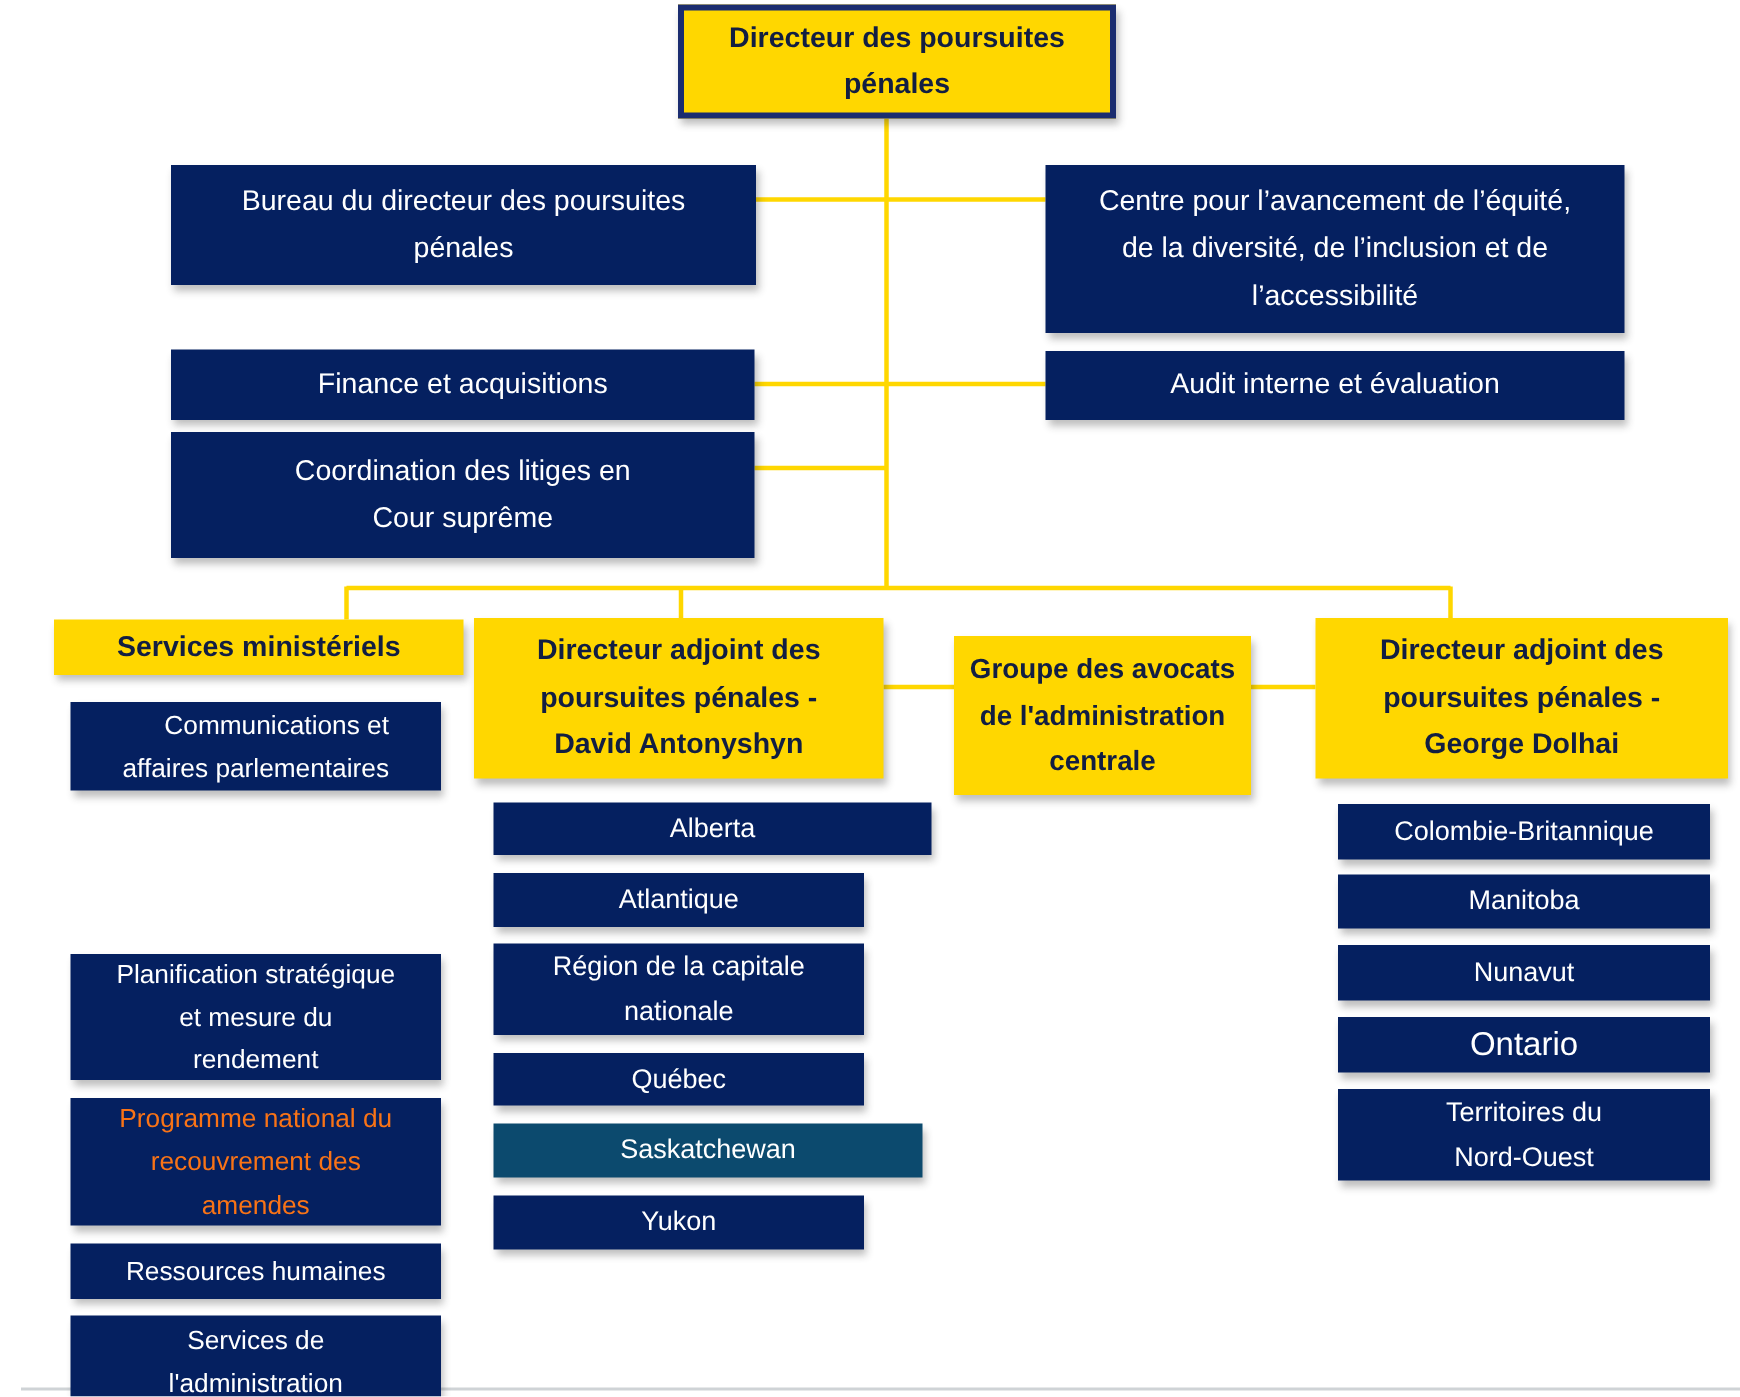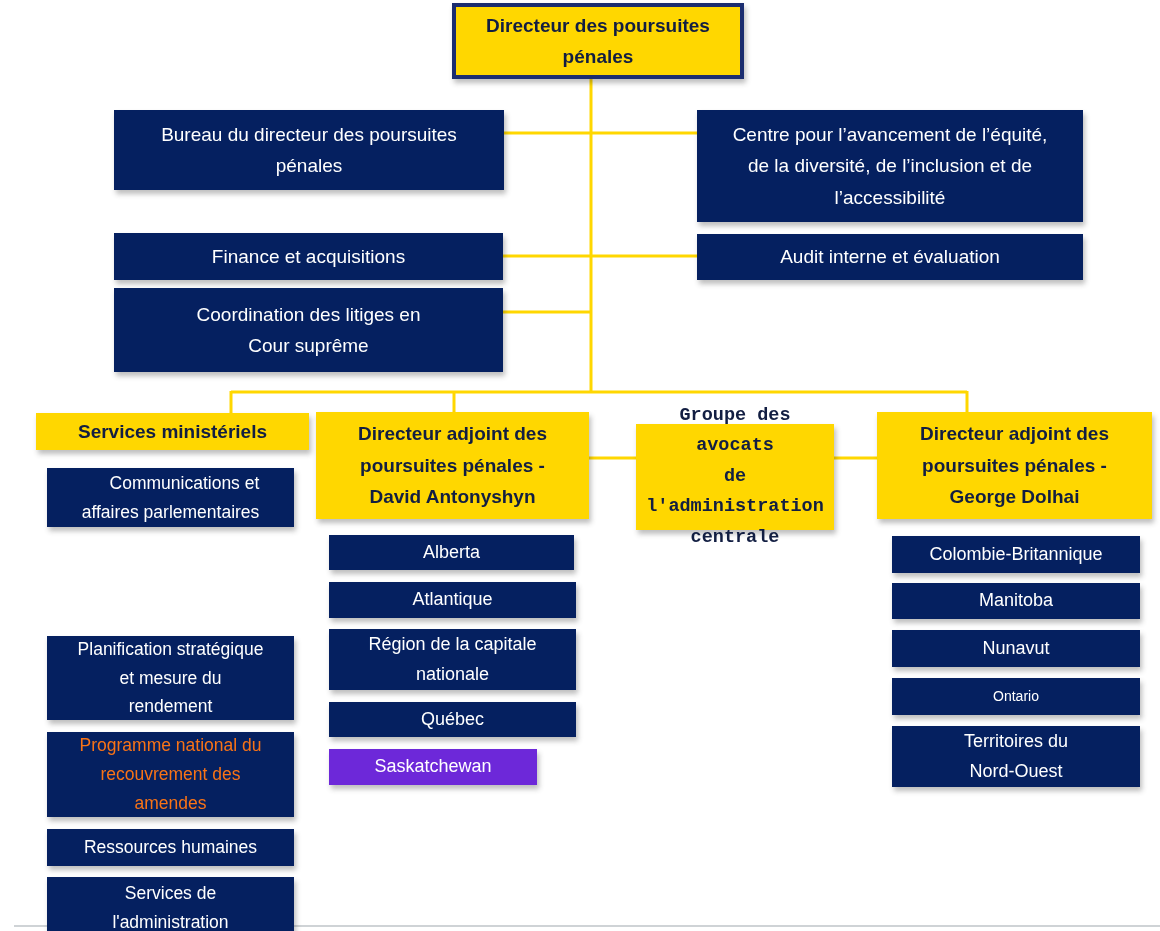--- a/index.html
+++ b/index.html
@@ -54,42 +54,43 @@
 de la diversité, de l’inclusion et de
 l’accessibilité</div>
     <div class="node navy" style="left: 100px; top: 233px; width: 389px; height: 47px; font-size: 19px; background: rgb(5, 32, 96); color: rgb(255, 255, 255);">Finance et acquisitions</div>
     <div class="node navy" style="left: 683px; top: 234px; width: 386px; height: 46px; font-size: 19px; background: rgb(5, 32, 96); color: rgb(255, 255, 255);">Audit interne et évaluation</div>
     <div class="node navy" style="left: 100px; top: 288px; width: 389px; height: 84px; font-size: 19px; background: rgb(5, 32, 96); color: rgb(255, 255, 255);">Coordination des litiges en
 Cour suprême</div>
     <div class="node yellow" style="left: 22px; top: 413px; width: 273px; height: 37px; font-size: 19px; background: rgb(255, 215, 0); color: rgb(18, 30, 66);">Services ministériels</div>
     <div class="node yellow" style="left: 302px; top: 412px; width: 273px; height: 107px; font-size: 19px; background: rgb(255, 215, 0); color: rgb(18, 30, 66);">Directeur adjoint des
 poursuites pénales -
 David Antonyshyn</div>
-    <div class="node yellow" style="left: 622px; top: 424px; width: 198px; height: 106px; font-size: 18.5px; background: rgb(255, 215, 0); color: rgb(18, 30, 66); font-family: Liberation Mono, monospace;">Groupe des avocats
+    <div class="node yellow" style="left: 622px; top: 424px; width: 198px; height: 106px; font-size: 18.5px; background: rgb(255, 215, 0); color: rgb(18, 30, 66);">Groupe des avocats
 de l'administration
 centrale</div>
     <div class="node yellow" style="left: 863px; top: 412px; width: 275px; height: 107px; font-size: 19px; background: rgb(255, 215, 0); color: rgb(18, 30, 66);">Directeur adjoint des
 poursuites pénales -
 George Dolhai</div>
     <div class="node navy" style="left: 33px; top: 468px; width: 247px; height: 59px; font-size: 17.5px; background: rgb(5, 32, 96); color: rgb(255, 255, 255); text-align: right;">Communications et
 affaires parlementaires</div>
     <div class="node navy" style="left: 33px; top: 636px; width: 247px; height: 84px; font-size: 17.5px; background: rgb(5, 32, 96); color: rgb(255, 255, 255);">Planification stratégique
 et mesure du
 rendement</div>
     <div class="node navy" style="left: 33px; top: 732px; width: 247px; height: 85px; font-size: 17.5px; background: rgb(5, 32, 96); color: #f97316;">Programme national du
 recouvrement des
 amendes</div>
     <div class="node navy" style="left: 33px; top: 829px; width: 247px; height: 37px; font-size: 17.5px; background: rgb(5, 32, 96); color: rgb(255, 255, 255);">Ressources humaines</div>
     <div class="node navy" style="left: 33px; top: 877px; width: 247px; height: 62px; font-size: 17.5px; background: rgb(5, 32, 96); color: rgb(255, 255, 255);">Services de
 l'administration</div>
-    <div class="node navy" style="left: 315px; top: 535px; width: 245px; height: 35px; font-size: 18px; background: rgb(5, 32, 96); color: rgb(255, 255, 255);">Alberta</div>
+    <div class="node navy" style="left: 315px; top: 535px; width: 292px; height: 35px; font-size: 18px; background: rgb(5, 32, 96); color: rgb(255, 255, 255);">Alberta</div>
     <div class="node navy" style="left: 315px; top: 582px; width: 247px; height: 36px; font-size: 18px; background: rgb(5, 32, 96); color: rgb(255, 255, 255);">Atlantique</div>
     <div class="node navy" style="left: 315px; top: 629px; width: 247px; height: 61px; font-size: 18px; background: rgb(5, 32, 96); color: rgb(255, 255, 255);">Région de la capitale
 nationale</div>
     <div class="node navy" style="left: 315px; top: 702px; width: 247px; height: 35px; font-size: 18px; background: rgb(5, 32, 96); color: rgb(255, 255, 255);">Québec</div>
-    <div class="node navy" style="left: 315px; top: 749px; width: 208px; height: 36px; font-size: 18px; background: #6d28d9; color: rgb(255, 255, 255);">Saskatchewan</div>
+    <div class="node navy" style="left: 315px; top: 749px; width: 286px; height: 36px; font-size: 18px; background: #0c4a6e; color: rgb(255, 255, 255);">Saskatchewan</div>
+    <div class="node navy" style="left: 315px; top: 797px; width: 247px; height: 36px; font-size: 18px; background: rgb(5, 32, 96); color: rgb(255, 255, 255);">Yukon</div>
     <div class="node navy" style="left: 878px; top: 536px; width: 248px; height: 37px; font-size: 18px; background: rgb(5, 32, 96); color: rgb(255, 255, 255);">Colombie-Britannique</div>
     <div class="node navy" style="left: 878px; top: 583px; width: 248px; height: 36px; font-size: 18px; background: rgb(5, 32, 96); color: rgb(255, 255, 255);">Manitoba</div>
     <div class="node navy" style="left: 878px; top: 630px; width: 248px; height: 37px; font-size: 18px; background: rgb(5, 32, 96); color: rgb(255, 255, 255);">Nunavut</div>
-    <div class="node navy" style="left: 878px; top: 678px; width: 248px; height: 37px; font-size: 14px; background: rgb(5, 32, 96); color: rgb(255, 255, 255);">Ontario</div>
+    <div class="node navy" style="left: 878px; top: 678px; width: 248px; height: 37px; font-size: 22px; background: rgb(5, 32, 96); color: rgb(255, 255, 255);">Ontario</div>
     <div class="node navy" style="left: 878px; top: 726px; width: 248px; height: 61px; font-size: 18px; background: rgb(5, 32, 96); color: rgb(255, 255, 255);">Territoires du
 Nord-Ouest</div>
   </div>
 
 </body></html>

